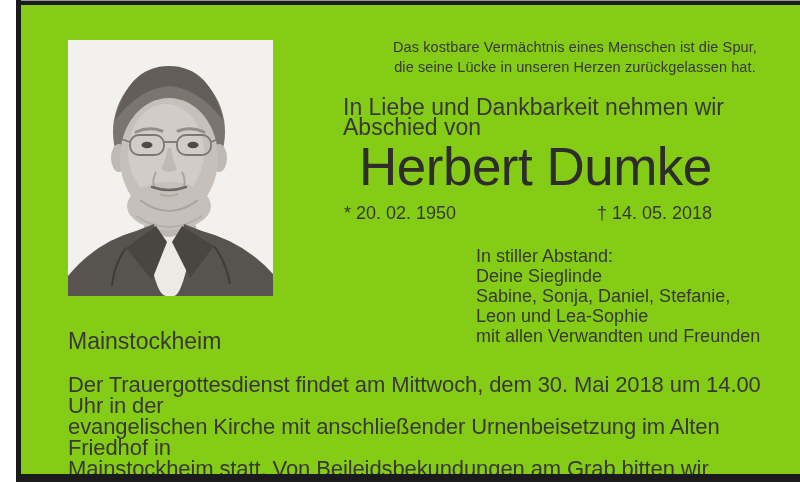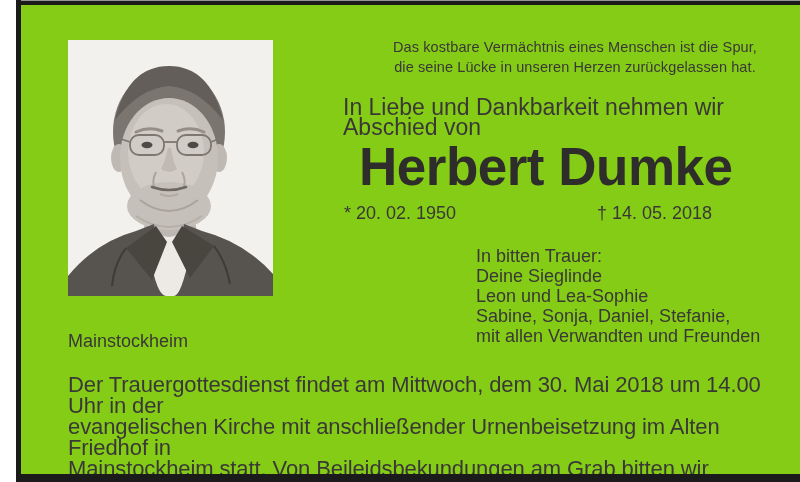--- a/index.html
+++ b/index.html
@@ -35,38 +35,37 @@
     color: #3a3836; letter-spacing: 0.1px;
   }
   .intro {
     position: absolute; left: 327px; top: 97px;
     font-size: 23px; line-height: 20px;
   }
   .deceased-name {
     position: absolute; left: 343px; top: 138px;
     font-size: 53px; line-height: 1.1; letter-spacing: -0.5px;
     color: #2f2d2b;
-    font-weight: bold;
   }
   .dates {
     position: absolute; left: 328px; top: 203px; width: 368px;
     display: flex; justify-content: space-between;
     font-size: 18px; line-height: 20px;
   }
   .mourning-heading {
     position: absolute; left: 460px; top: 246px;
     font-size: 18px; line-height: 20px;
   }
   .mourning-lines {
     position: absolute; left: 460px; top: 266px;
     font-size: 18px; line-height: 20px;
   }
   .place {
     position: absolute; left: 52px; top: 331px;
-    font-size: 18px; line-height: 20px;
+    font-size: 23px; line-height: 20px;
   }
   .service {
     position: absolute; left: 52px; top: 374px; width: 710px;
     font-size: 22px; line-height: 21px; letter-spacing: -0.1px;
   }
 </style>
 </head>
 <body>
 
 <div class="page">
@@ -134,26 +133,26 @@
 
   <div class="intro">In Liebe und Dankbarkeit nehmen wir Abschied von</div>
 
   <div class="deceased-name">Herbert Dumke</div>
 
   <div class="dates">
     <span>* 20. 02. 1950</span>
     <span>† 14. 05. 2018</span>
   </div>
 
-  <div class="mourning-heading">In bitten Trauer:</div>
+  <div class="mourning-heading">In stiller Abstand:</div>
 
   <div class="mourning-lines">
     <div>Deine Sieglinde</div>
+    <div>Sabine, Sonja, Daniel, Stefanie,</div>
     <div>Leon und Lea-Sophie</div>
-    <div>Sabine, Sonja, Daniel, Stefanie,</div>
     <div>mit allen Verwandten und Freunden</div>
   </div>
 
   <div class="place">Mainstockheim</div>
 
   <div class="service">
     <div>Der Trauergottesdienst findet am Mittwoch, dem 30. Mai 2018 um 14.00 Uhr in der</div>
     <div>evangelischen Kirche mit anschließender Urnenbeisetzung im Alten Friedhof in</div>
     <div>Mainstockheim statt. Von Beileidsbekundungen am Grab bitten wir höflichst Trauer</div>
   </div>

